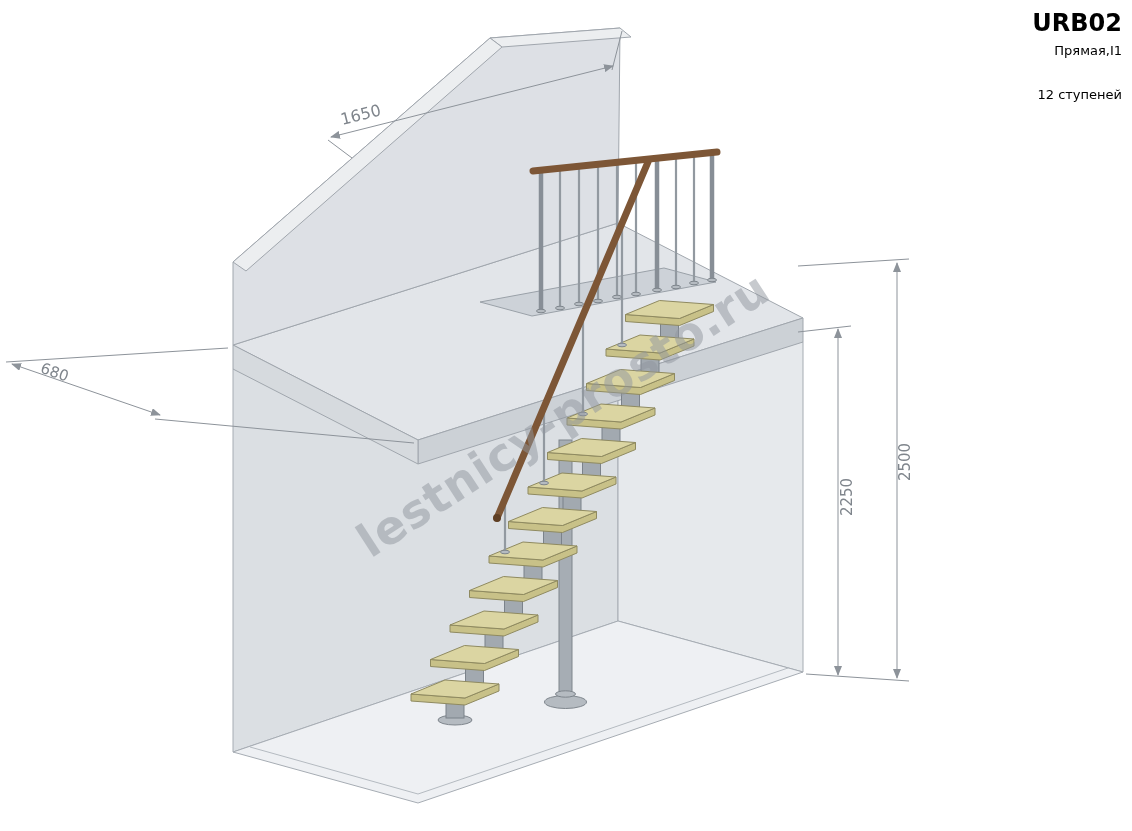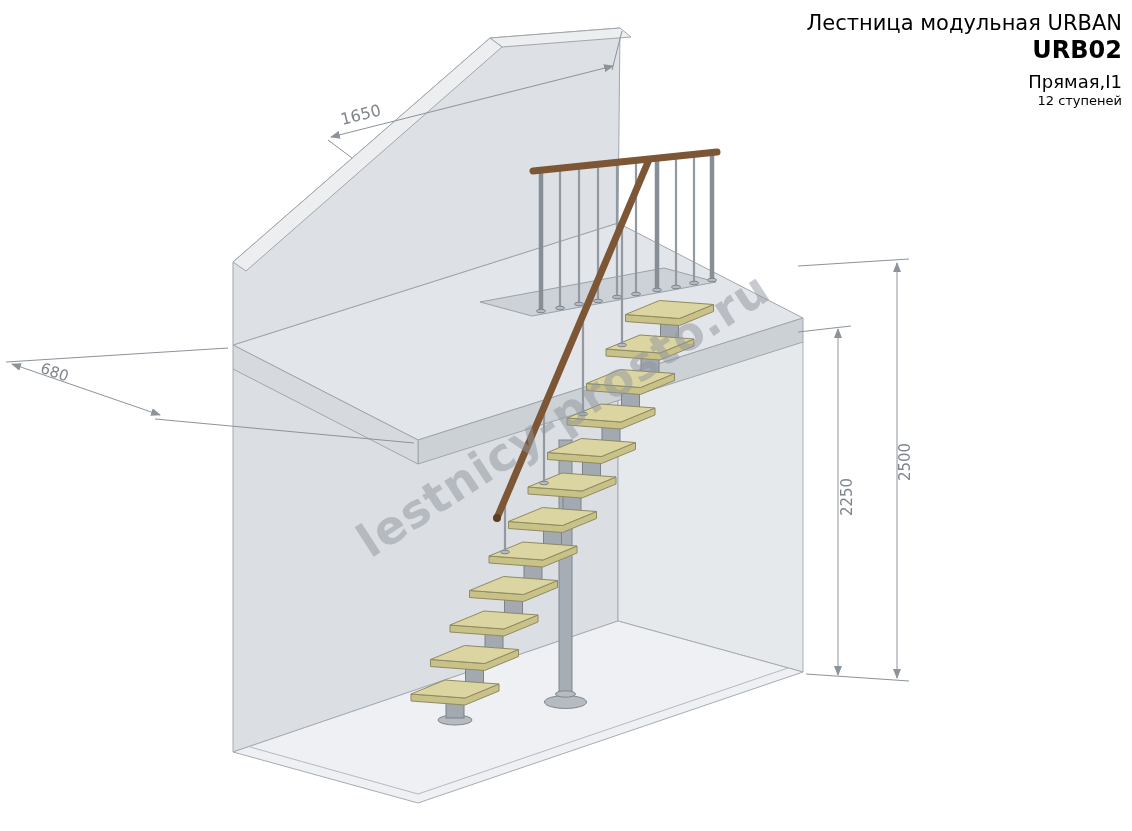--- a/index.html
+++ b/index.html
@@ -12,22 +12,22 @@
   }
   .drawing-svg{position:absolute;left:0;top:0;}
 
   
   .title-block{
     position:absolute;top:10px;right:10px;
     text-align:right;color:#000;
   }
   .tb-series{font-size:21px;line-height:1.3;}
   .tb-model{font-size:24px;font-weight:bold;line-height:1.15;}
-  .tb-type{font-size:18px;margin-top:5px;line-height:1.3;}
-  .tb-steps{font-size:13px;line-height:1.3;}
+  .tb-type{font-size:13px;margin-top:5px;line-height:1.3;}
+  .tb-steps{font-size:13px;line-height:1.3;margin-top:28px;}
 
   
   .wallface{fill:#dde0e5;stroke:#a0a6ad;stroke-width:1;stroke-linejoin:round;}
   .walltop{fill:#eceef0;stroke:#a0a6ad;stroke-width:1;stroke-linejoin:round;}
   .iwall-left{fill:#dbdfe3;stroke:#a6acb3;stroke-width:1;stroke-linejoin:round;}
   .iwall-right{fill:#e6e9ec;stroke:#a6acb3;stroke-width:1;stroke-linejoin:round;}
   .ifloor{fill:#eef0f3;stroke:#a6acb3;stroke-width:1;stroke-linejoin:round;}
   .rim{fill:none;stroke:#b4bac0;stroke-width:1;}
   .slabtop{fill:#e2e5e9;stroke:#a0a6ad;stroke-width:1;stroke-linejoin:round;}
   .slabedge{fill:#ccd1d6;stroke:#a0a6ad;stroke-width:1;stroke-linejoin:round;}
@@ -217,19 +217,18 @@
     <g>
       <line class="dim" x1="798" y1="332" x2="851" y2="326"></line>
       <line class="dim" x1="838" y1="329" x2="838" y2="675" marker-start="url(#arr)" marker-end="url(#arr)"></line>
       <text class="dimtxt" transform="translate(852,497) rotate(-90)" text-anchor="middle">2250</text>
     </g>
 
     <text class="wm" transform="translate(572,428) rotate(-33)" text-anchor="middle">lestnicy-prosto.ru</text>
   </svg>
 
   <div class="title-block">
-    <div class="tb-series">Лестница модульная URBAN</div>
     <div class="tb-model">URB02</div>
     <div class="tb-type">Прямая,I1</div>
     <div class="tb-steps">12 ступеней</div>
   </div>
 
 </div>
 
 </body></html>

